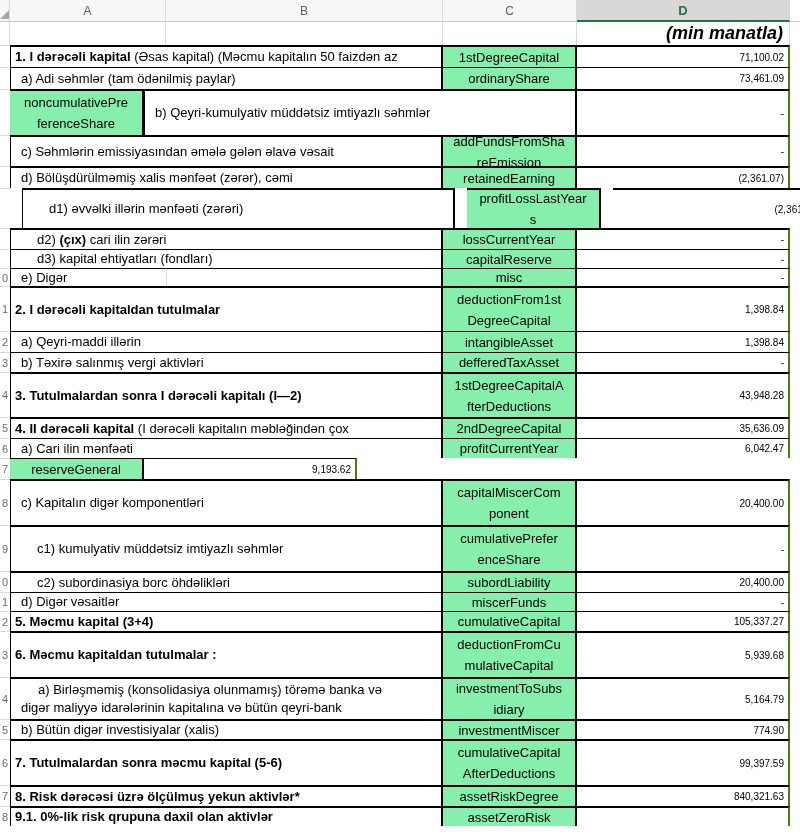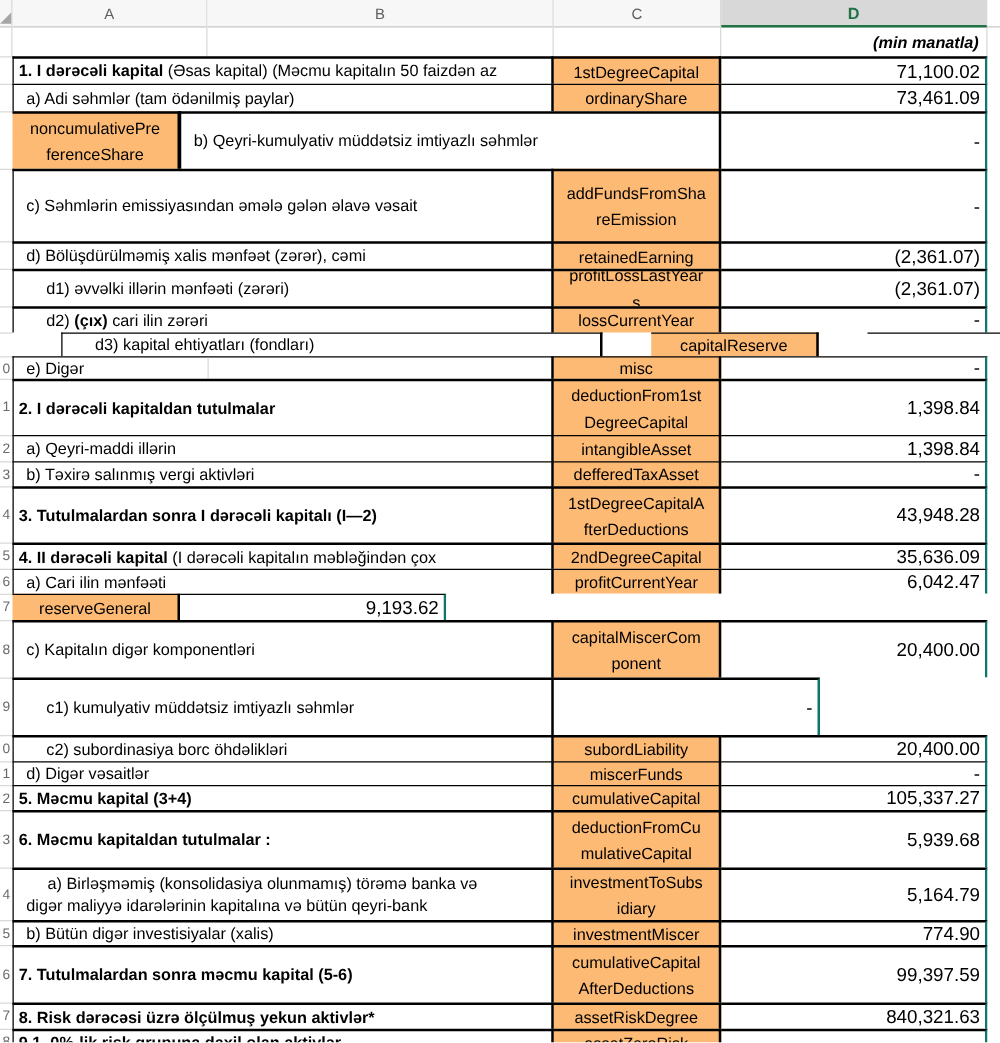--- a/index.html
+++ b/index.html
@@ -24,21 +24,21 @@
     position: absolute; right: 0px; bottom: 2px; width: 0; height: 0;
     border-left: 9px solid transparent; border-bottom: 9px solid #a6a6a6;
   }
   #hfill { flex: 1; background: #fff; border-bottom: 1px solid #c9c9c9; }
 
   
   #unitrow { display: flex; height: 23px; }
   #unitrow .ucell { border-right: 1px solid #d9d9d9; height: 100%; }
   #unitrow .u-note {
     display: flex; align-items: center; justify-content: flex-end;
-    font-size: 13px; font-style: italic; font-weight: bold; padding-right: 6px;
+    font-size: 18px; font-style: italic; font-weight: bold; padding-right: 6px;
   }
 
   
   .trow { display: flex; width: 800px; }
   .rownum {
     width: 10px; flex: 0 0 10px; border-top: 1px solid #d9d9d9;
     display: flex; align-items: center; justify-content: center;
     font-size: 11px; color: #6a6a6a; overflow: hidden; background: #fff;
   }
   .cell { border-top: 1px solid #000; height: 100%; overflow: hidden; }
@@ -48,28 +48,28 @@
     display: flex; align-items: center; font-size: 13px; line-height: 18px;
     padding: 0 2px 0 4px; white-space: pre-line; position: relative;
   }
   .lab.ind1 { padding-left: 10px; }
   .lab.ind2 { padding-left: 26px; }
   .lab.hang { text-indent: 17px; }
   .lab.hang span { display: inline; }
   .lab .seg-b { font-weight: bold; }
   .ab-line { position: absolute; left: 155px; top: 0; bottom: 0; width: 1px; background: #d9d9d9; }
   .code {
-    width: 134px; flex: 0 0 134px; background: #fdba74; border-right: 2px solid #000;
+    width: 134px; flex: 0 0 134px; background: #86efac; border-right: 2px solid #000;
     display: flex; align-items: center; justify-content: center; text-align: center;
     font-size: 13px; line-height: 21px; white-space: pre-line;
   }
   .val {
-    width: 213px; flex: 0 0 213px; border-right: 2px solid #0f766e;
+    width: 213px; flex: 0 0 213px; border-right: 2px solid #4d7c0f;
     display: flex; align-items: center; justify-content: flex-end;
-    font-size: 15px; padding-right: 4px;
+    font-size: 10px; padding-right: 4px;
   }
   .rfill { flex: 1; background: #fff; }
 </style>
 </head>
 <body>
 
 <div id="sheet">
 
   <div id="colheads">
     <div id="corner">
@@ -107,51 +107,51 @@
         <div class="rfill"></div>
       </div>
       <div class="trow thick" style="height: 46px;">
         <div class="rownum"></div>
         <div class="cell code">noncumulativePre
 ferenceShare</div>
         <div class="cell lab ind1"><div><span class="seg">b) Qeyri-kumulyativ müddətsiz imtiyazlı səhmlər</span></div></div>
         <div class="cell val">-</div>
         <div class="rfill"></div>
       </div>
-      <div class="trow thick" style="height: 58px; border-radius: 18px;">
+      <div class="trow thick" style="height: 31px; border-radius: 18px;">
         <div class="rownum"></div>
         <div class="cell lab ind1"><div><span class="seg">c) Səhmlərin emissiyasından əmələ gələn  əlavə vəsait</span></div></div>
         <div class="cell code">addFundsFromSha
 reEmission</div>
         <div class="cell val">-</div>
         <div class="rfill"></div>
       </div>
       <div class="trow thick" style="height: 22px;">
         <div class="rownum"></div>
         <div class="cell lab ind1"><div><span class="seg">d)  Bölüşdürülməmiş xalis mənfəət (zərər), cəmi</span></div></div>
         <div class="cell code">retainedEarning</div>
         <div class="cell val">(2,361.07)</div>
         <div class="rfill"></div>
       </div>
-      <div class="trow thick" style="height: 30px;">
+      <div class="trow thick" style="height: 40px; gap: 12px;">
         <div class="rownum"></div>
         <div class="cell lab ind2"><div><span class="seg">d1) əvvəlki illərin mənfəəti (zərəri)</span></div></div>
         <div class="cell code">profitLossLastYear
 s</div>
         <div class="cell val">(2,361.07)</div>
         <div class="rfill"></div>
       </div>
       <div class="trow thick" style="height: 21px;">
         <div class="rownum"></div>
         <div class="cell lab ind2"><div><span class="seg">d2) </span><span class="seg-b">(çıx)</span><span class="seg"> cari ilin zərəri</span></div></div>
         <div class="cell code">lossCurrentYear</div>
         <div class="cell val">-</div>
         <div class="rfill"></div>
       </div>
-      <div class="trow" style="height: 19px; gap: 39px;">
+      <div class="trow" style="height: 19px;">
         <div class="rownum"></div>
         <div class="cell lab ind2"><div><span class="seg">d3) kapital ehtiyatları (fondları)</span></div></div>
         <div class="cell code">capitalReserve</div>
         <div class="cell val">-</div>
         <div class="rfill"></div>
       </div>
       <div class="trow" style="height: 18px;">
         <div class="rownum">0</div>
         <div class="cell lab ind1"><div><span class="seg">e) Digər</span></div><div class="ab-line"></div></div>
         <div class="cell code">misc</div>
@@ -212,20 +212,22 @@
         <div class="rownum">8</div>
         <div class="cell lab ind1"><div><span class="seg">c)  Kapitalın digər komponentləri</span></div></div>
         <div class="cell code">capitalMiscerCom
 ponent</div>
         <div class="cell val">20,400.00</div>
         <div class="rfill"></div>
       </div>
       <div class="trow thick" style="height: 46px;">
         <div class="rownum">9</div>
         <div class="cell lab ind2"><div><span class="seg">c1) kumulyativ müddətsiz imtiyazlı səhmlər</span></div></div>
+        <div class="cell code">cumulativePrefer
+enceShare</div>
         <div class="cell val">-</div>
         <div class="rfill"></div>
       </div>
       <div class="trow thick" style="height: 21px;">
         <div class="rownum">0</div>
         <div class="cell lab ind2"><div><span class="seg">c2) subordinasiya borc öhdəlikləri</span></div></div>
         <div class="cell code">subordLiability</div>
         <div class="cell val">20,400.00</div>
         <div class="rfill"></div>
       </div>

